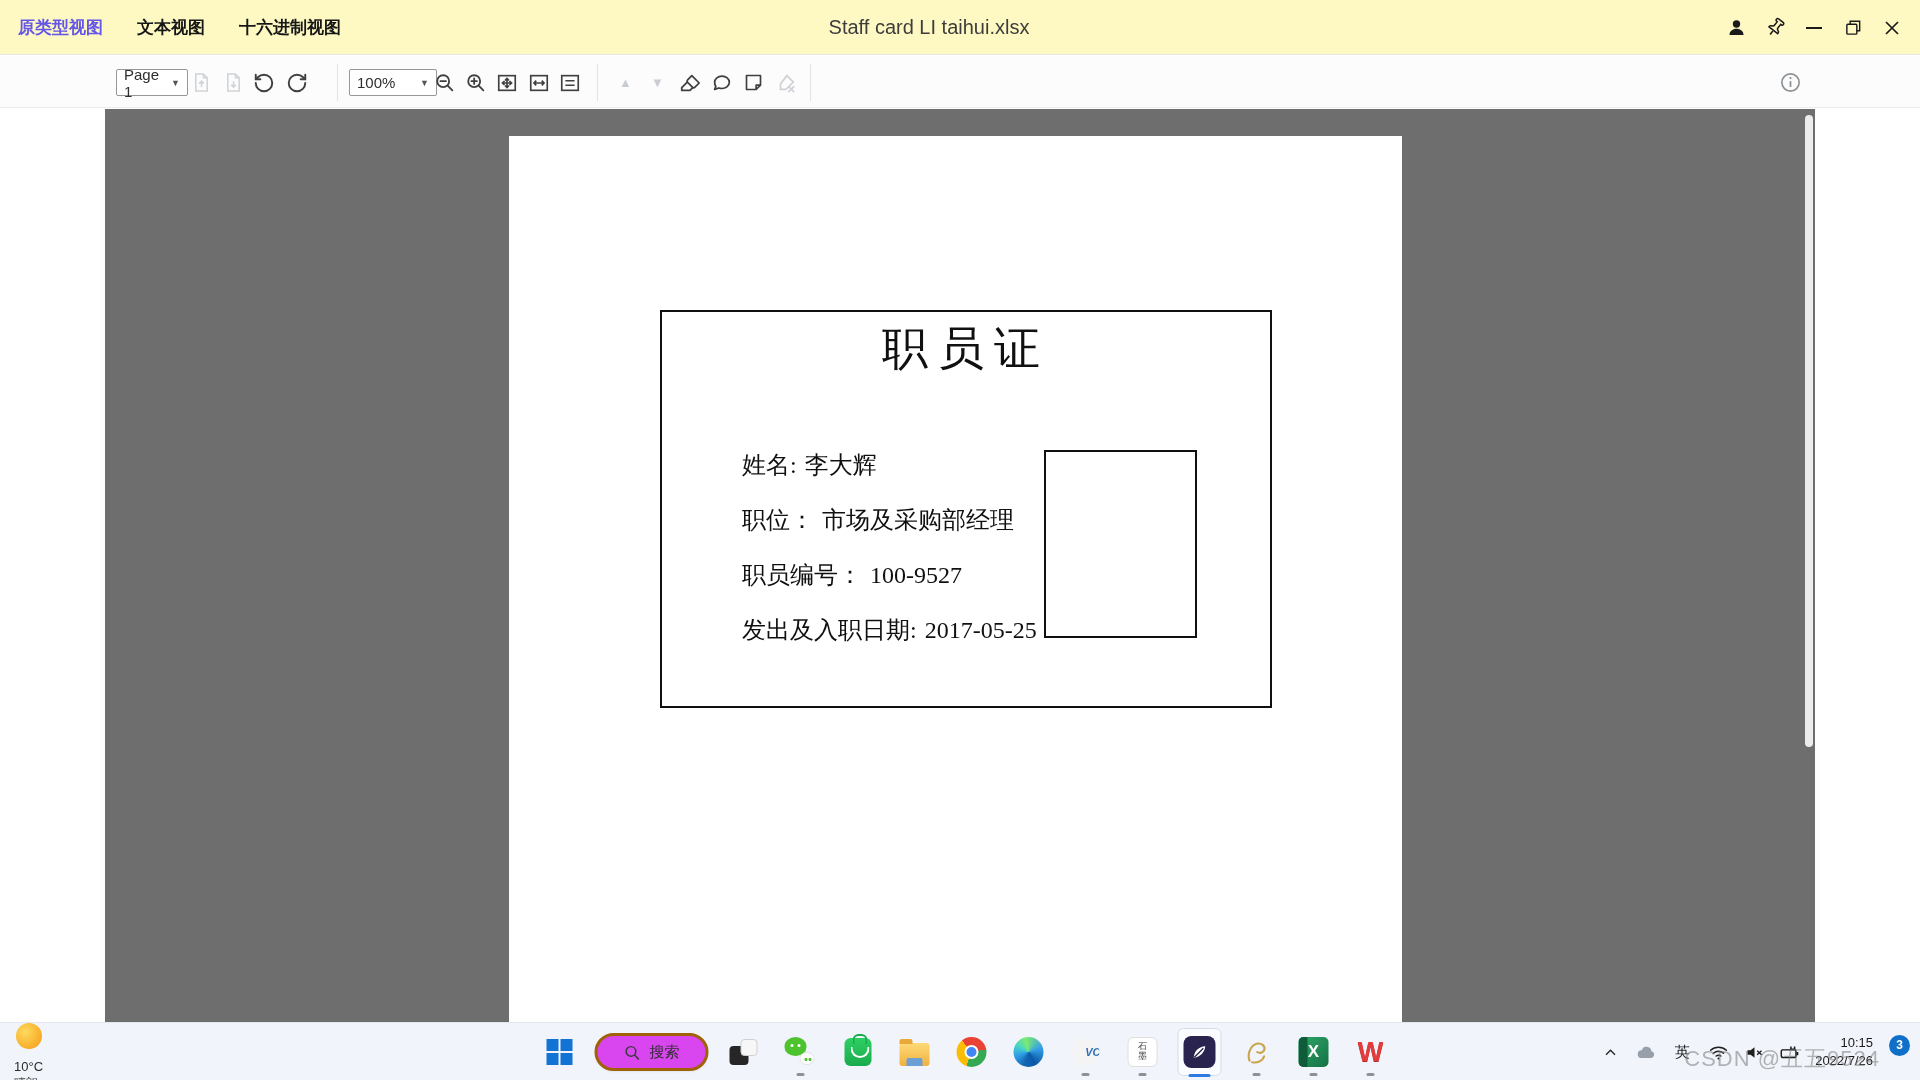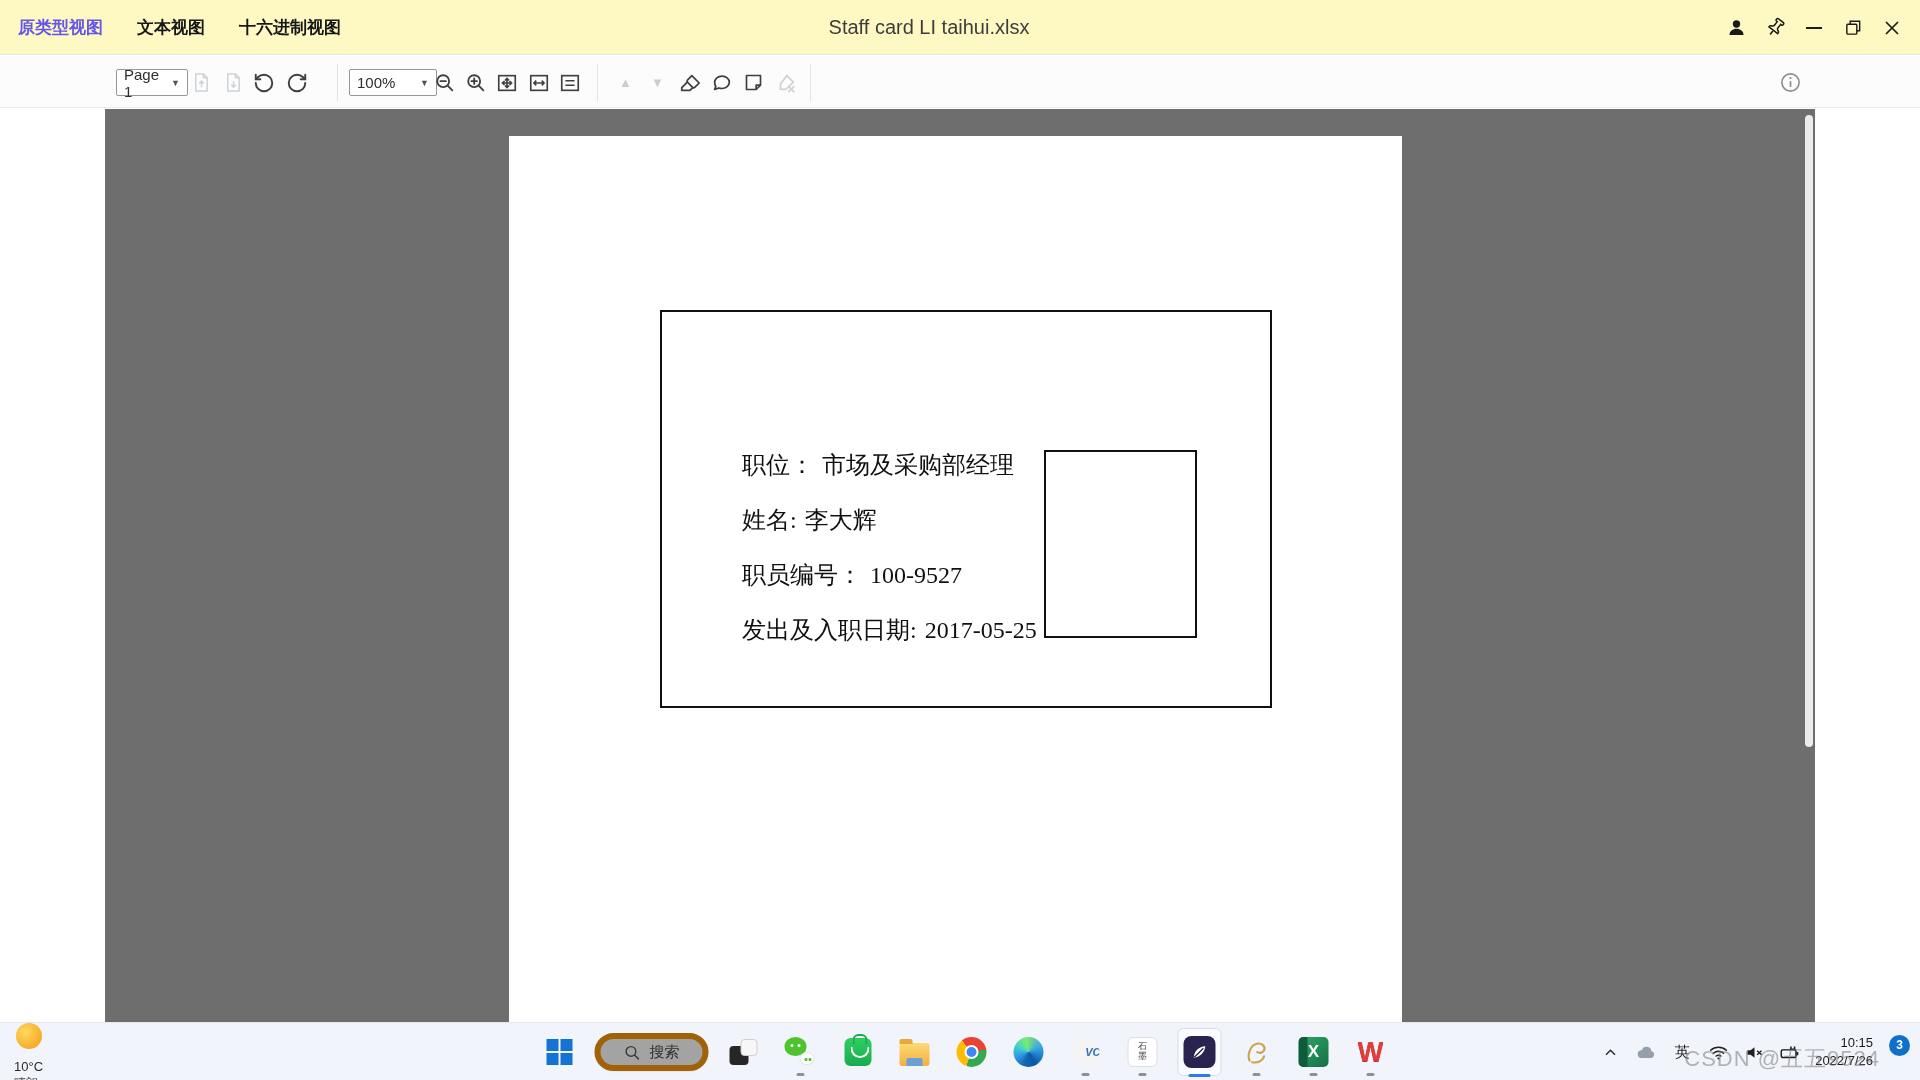--- a/index.html
+++ b/index.html
@@ -69,21 +69,21 @@
   .app { position:relative; width:44px; height:54px; display:flex;
          align-items:center; justify-content:center; }
   .dot { position:absolute; bottom:3px; left:50%; transform:translateX(-50%);
          width:8px; height:3px; border-radius:2px; background:#8b9099; }
   .dot.active { width:22px; background:#2f7ae5; bottom:2px; }
 
   .winlogo { display:grid; grid-template-columns:12px 12px; grid-template-rows:12px 12px;
              gap:2px; }
   .winlogo span { background:#1273d4; }
 
-  .search-pill { width:114px; height:38px; background:#a3a3a3; border:6px solid #a16207;
+  .search-pill { width:114px; height:38px; background:#d946ef; border:3px solid #a16207;
                  border-radius:19px; display:flex; align-items:center; justify-content:center;
                  gap:9px; font-size:15px; color:#2f2f2f;
                  box-shadow:0 1px 2px rgba(0,0,0,.06);font-family:Liberation Mono, monospace; }
 
   .taskview { position:relative; width:28px; height:28px; }
   .tv-dark  { position:absolute; left:0; bottom:1px; width:19px; height:19px;
               background:#262626; border-radius:4px; }
   .tv-light { position:absolute; right:0; top:1px; width:17px; height:17px;
               background:#f7f7f7; border:1px solid #cfcfcf; border-radius:4px; }
 
@@ -308,26 +308,27 @@
       <path d="M12 10.6v6" stroke="#8a8f94" stroke-width="1.8"></path>
       <circle cx="12" cy="7.4" r="1.15" fill="#8a8f94"></circle>
     </svg>
   </div>
 </div>
 
 <div class="viewer">
   <div class="canvas">
     <div class="page">
       <div class="card">
+        <div class="card-title">职员证</div>
         <div class="card-fields">
           <div class="field">
-            <span class="lab">职位：</span><span>市场及采购部经理</span>
+            <span class="lab">姓名:</span><span>李大辉</span>
           </div>
           <div class="field">
-            <span class="lab">姓名:</span><span>李大辉</span>
+            <span class="lab">职位：</span><span>市场及采购部经理</span>
           </div>
           <div class="field">
             <span class="lab">职员编号：</span><span>100-9527</span>
           </div>
           <div class="field">
             <span class="lab">发出及入职日期:</span><span>2017-05-25</span>
           </div>
         </div>
         <div class="photo-box"></div>
       </div>

